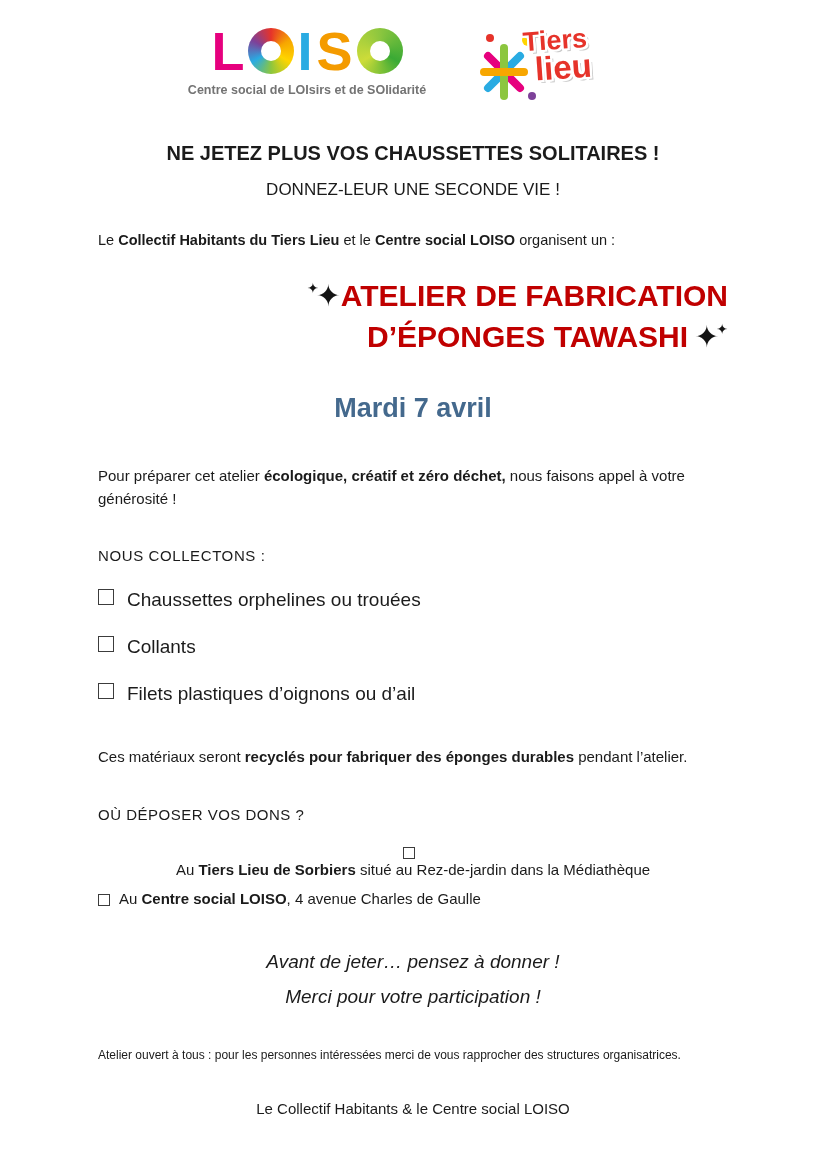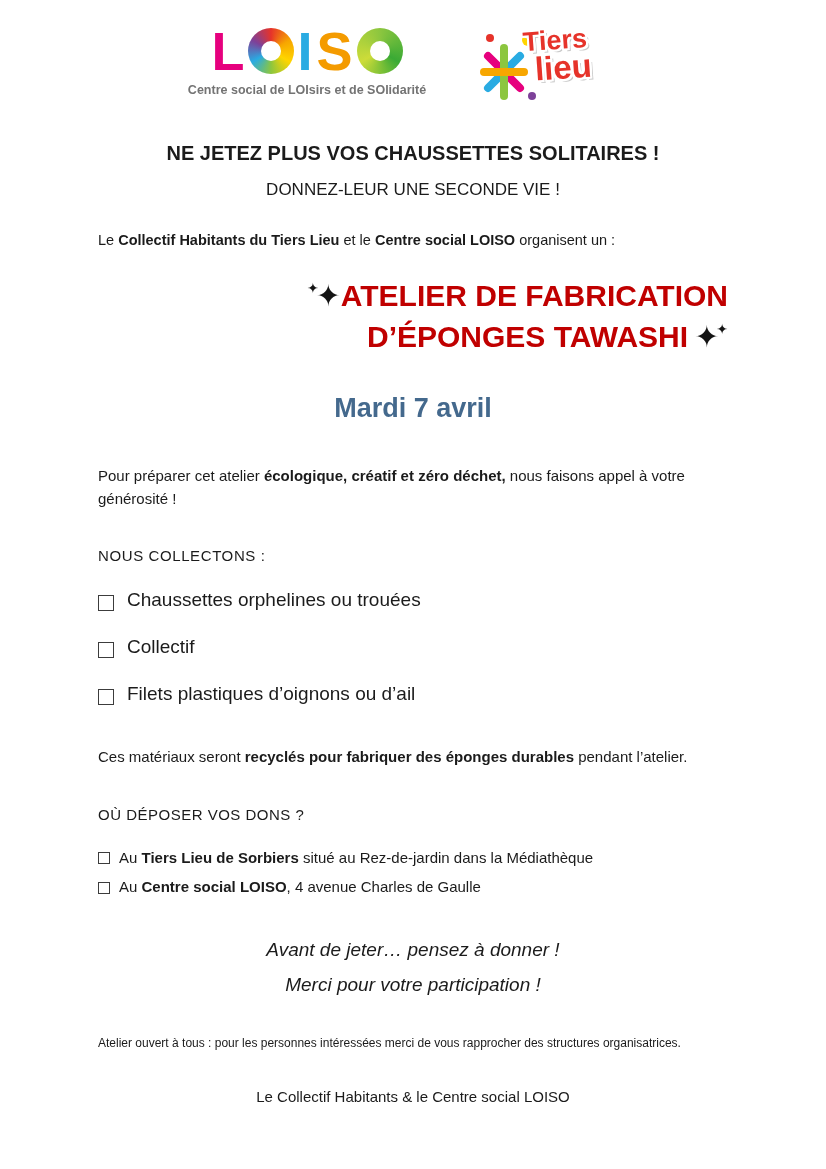--- a/index.html
+++ b/index.html
@@ -35,25 +35,25 @@
   .title{font-size:30px;font-weight:700;color:#c00000;text-align:right;margin-top:28px;line-height:1.35;}
   .sparkle{color:#141414;font-weight:400;white-space:nowrap;position:relative;display:inline-block;}
   .sparkle .big{font-size:30px;}
   .sparkle .small{font-size:14px;position:relative;top:-13px;}
   .sparkle-left .small{margin-right:-3px;}
   .sparkle-right{margin-left:6px;}
   .sparkle-right .small{margin-left:-3px;}
   .date{font-size:27px;font-weight:700;color:#44698d;text-align:center;margin-top:36px;}
   .para{font-size:15px;line-height:1.55;margin-top:40px;}
   .collect-heading{font-size:15px;margin-top:36px;letter-spacing:0.6px;}
-  .collect-item{font-size:19px;margin-top:25px;display:flex;align-items:flex-end;}
+  .collect-item{font-size:19px;margin-top:25px;display:flex;align-items:flex-start;}
   .box{width:16px;height:16px;border:1.4px solid #3c3c3c;margin-right:13px;flex:none;box-sizing:border-box;}
   .where-heading{font-size:15px;margin-top:38px;letter-spacing:0.5px;}
   .where-item{font-size:15px;margin-top:7px;display:flex;align-items:center;line-height:1.5;}
-  .where-item.first{margin-top:24px;}
+  .where-item.first{margin-top:24px;flex-direction:column;}
   .box-sm{width:12px;height:12px;border:1.2px solid #3c3c3c;margin-right:9px;flex:none;box-sizing:border-box;}
   .cta{font-size:19px;text-align:center;font-style:italic;}
   .cta.one{margin-top:40px;}
   .cta.two{margin-top:13px;}
   .footer-note{font-size:12px;line-height:1.55;margin-top:38px;}
   .signature{font-size:15px;text-align:center;margin-top:36px;}
 </style>
 </head>
 <body>
 
@@ -109,21 +109,21 @@
   <p class="para"><span>Pour préparer cet atelier </span><b>écologique, créatif et zéro déchet,</b><span> nous faisons appel à votre générosité !</span></p>
 
   <div class="collect-heading">NOUS COLLECTONS :</div>
 
   <div class="collect-item">
     <span class="box"></span>
     <span>Chaussettes orphelines ou trouées</span>
   </div>
   <div class="collect-item">
     <span class="box"></span>
-    <span>Collectif</span>
+    <span>Collants</span>
   </div>
   <div class="collect-item">
     <span class="box"></span>
     <span>Filets plastiques d’oignons ou d’ail</span>
   </div>
 
   <p class="para"><span>Ces matériaux seront </span><b>recyclés pour fabriquer des éponges durables</b><span> pendant l’atelier.</span></p>
 
   <div class="where-heading">OÙ DÉPOSER VOS DONS ?</div>
 

